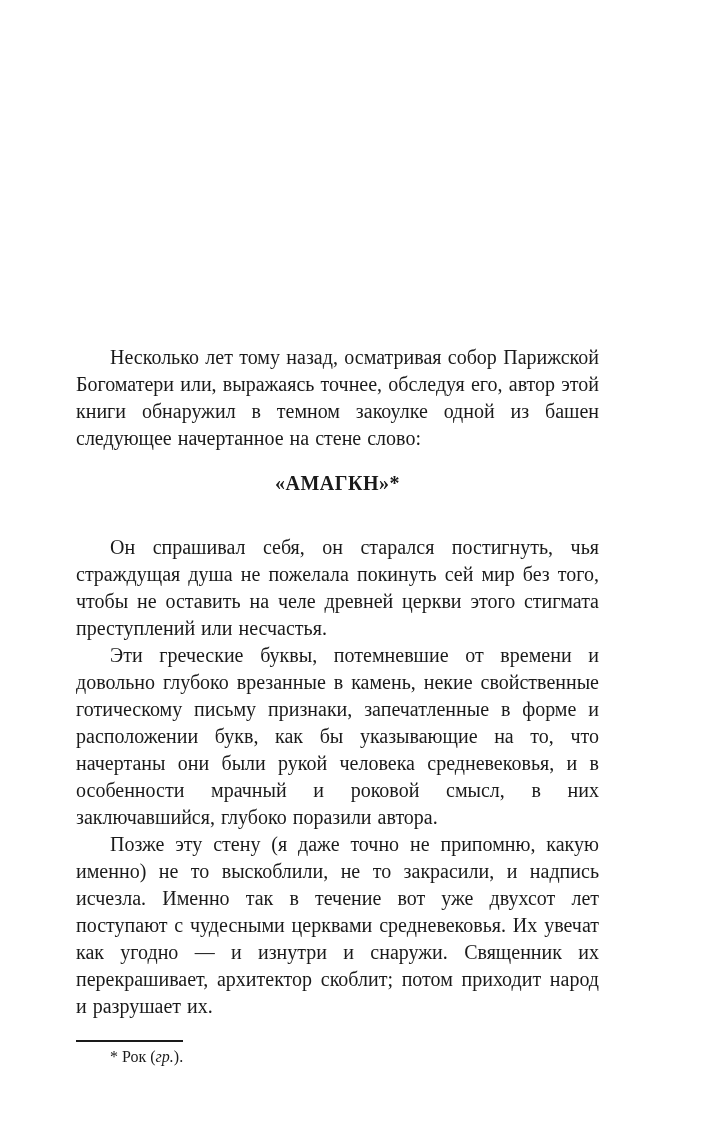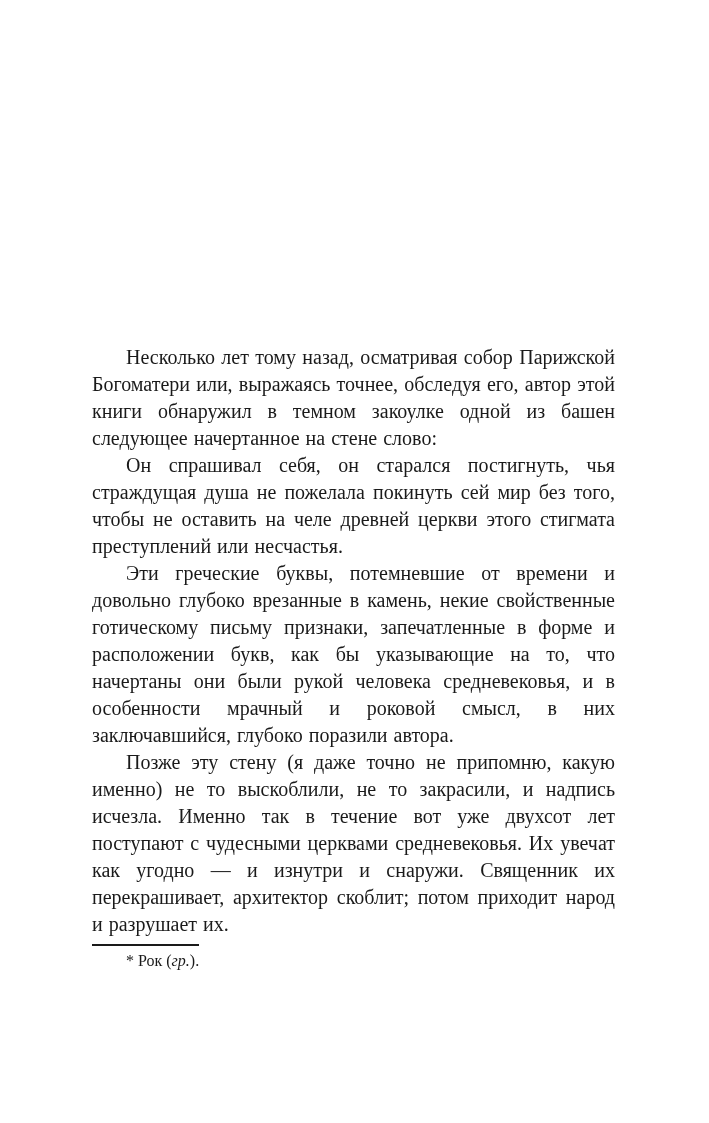--- a/index.html
+++ b/index.html
@@ -10,21 +10,21 @@
   .page {
     position: relative;
     width: 709px;
     height: 1123px;
     background: #ffffff;
     overflow: hidden;
     font-family: "Liberation Serif", serif;
   }
   .text-block {
     position: absolute;
-    left: 92px;
+    left: 76px;
     top: 344px;
     width: 523px;
     color: #1a1a1a;
   }
   .para {
     margin: 0;
     font-size: 20px;
     line-height: 27px;
     text-align: justify;
     text-indent: 34px;
@@ -35,21 +35,21 @@
   .inscription {
     margin: 18px 0 37px 0;
     font-size: 20px;
     line-height: 27px;
     font-weight: 700;
     text-align: center;
     text-indent: 0;
     letter-spacing: 0.5px;
   }
   .footnote {
-    margin-top: 6px;
+    margin-top: 20px;
   }
   .footnote-rule {
     width: 107px;
     height: 0;
     border-top: 2px solid #1a1a1a;
     margin: 0 0 4px 0;
   }
   .footnote-text {
     margin: 0;
     font-size: 16px;
@@ -61,20 +61,21 @@
   }
 </style>
 </head>
 <body>
 
 <div class="page">
   <div class="text-block">
 
     <p class="para">Несколько лет тому назад, осматривая собор Парижской Богоматери или, выражаясь точнее, обследуя его, автор этой книги обнаружил в темном закоулке одной из башен следующее начертанное на стене слово:</p>
 
+    <p class="inscription">«АМАГКН»*</p>
 
     <p class="para">Он спрашивал себя, он старался постигнуть, чья страждущая душа не пожелала покинуть сей мир без того, чтобы не оставить на челе древней церкви этого стигмата преступлений или несчастья.</p>
 
     <p class="para">Эти греческие буквы, потемневшие от времени и довольно глубоко врезанные в камень, некие свойственные готическому письму признаки, запечатленные в форме и расположении букв, как бы указывающие на то, что начертаны они были рукой человека средневековья, и в особенности мрачный и роковой смысл, в них заключавшийся, глубоко поразили автора.</p>
 
     <p class="para">Позже эту стену (я даже точно не припомню, какую именно) не то выскоблили, не то закрасили, и надпись исчезла. Именно так в течение вот уже двухсот лет поступают с чудесными церквами средневековья. Их увечат как угодно — и изнутри и снаружи. Священник их перекрашивает, архитектор скоблит; потом приходит народ и разрушает их.</p>
 
     <div class="footnote">
       <div class="footnote-rule"></div>
       <p class="footnote-text"><span>* Рок (</span><i>гр.</i><span>).</span></p>

